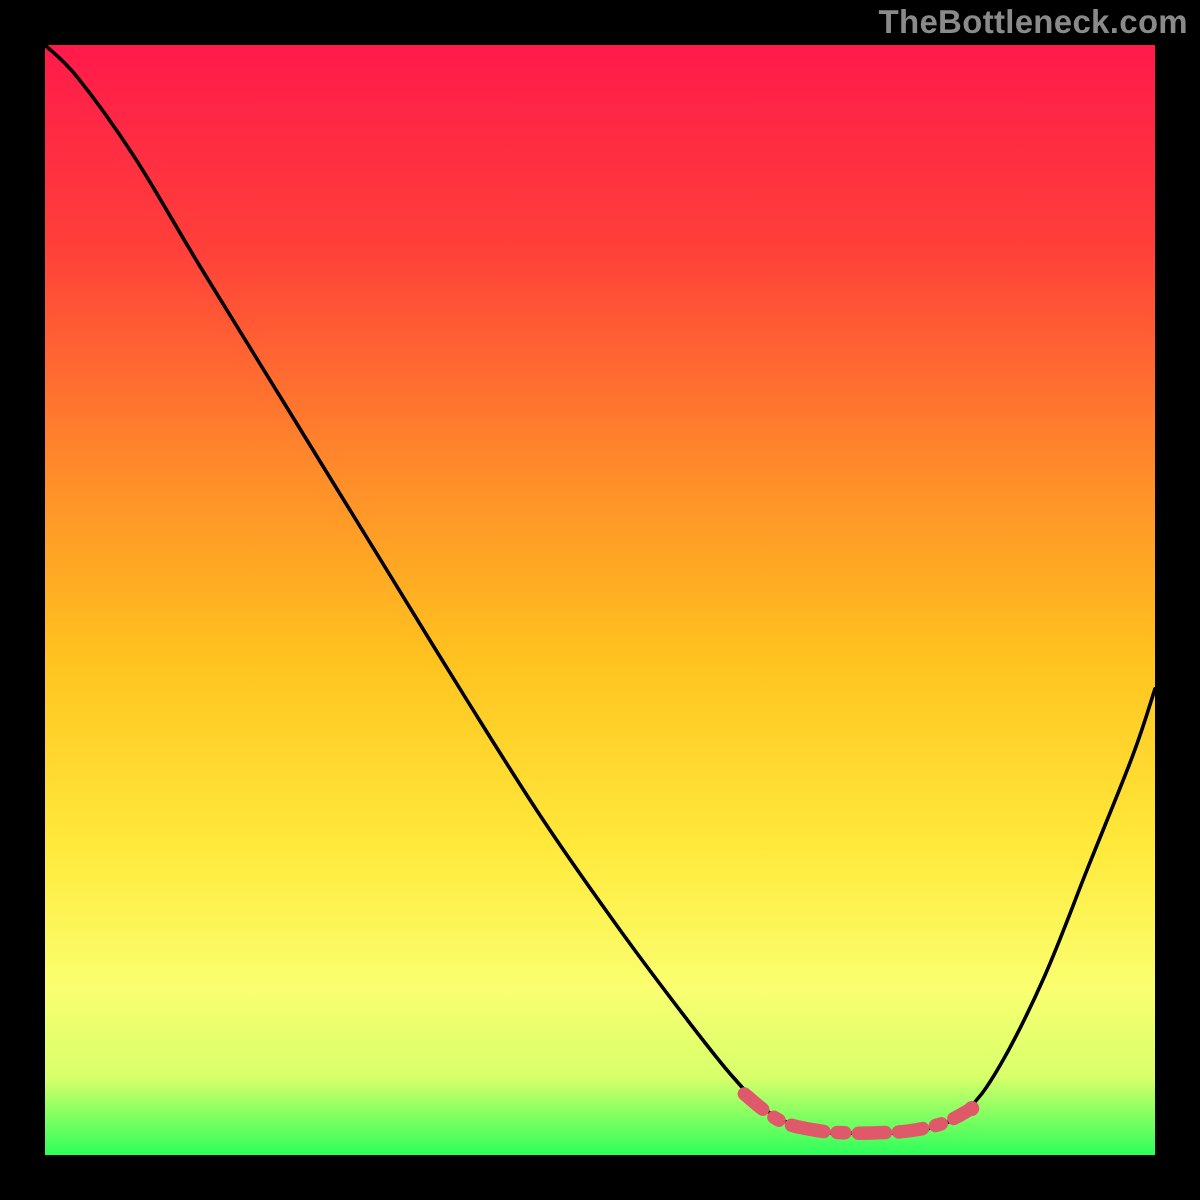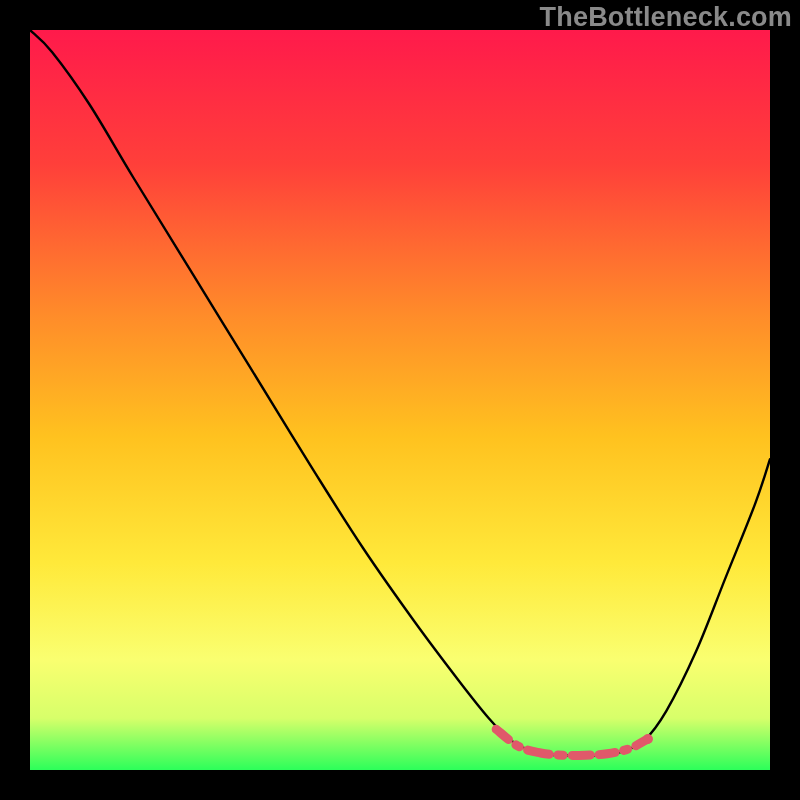--- a/index.html
+++ b/index.html
@@ -21,21 +21,21 @@
     left: 30px;
     top: 30px;
     width: 740px;
     height: 740px;
   }
   .watermark {
     position: absolute;
     top: 2px;
     right: 8px;
     font-family: Arial, Helvetica, sans-serif;
-    font-size: 27px;
+    font-size: 22px;
     font-weight: 600;
     color: #8a8a8a;
     letter-spacing: 0.2px;
   }
   svg { display: block; }
 </style>
 </head>
 <body>
 
 <div class="outer">

